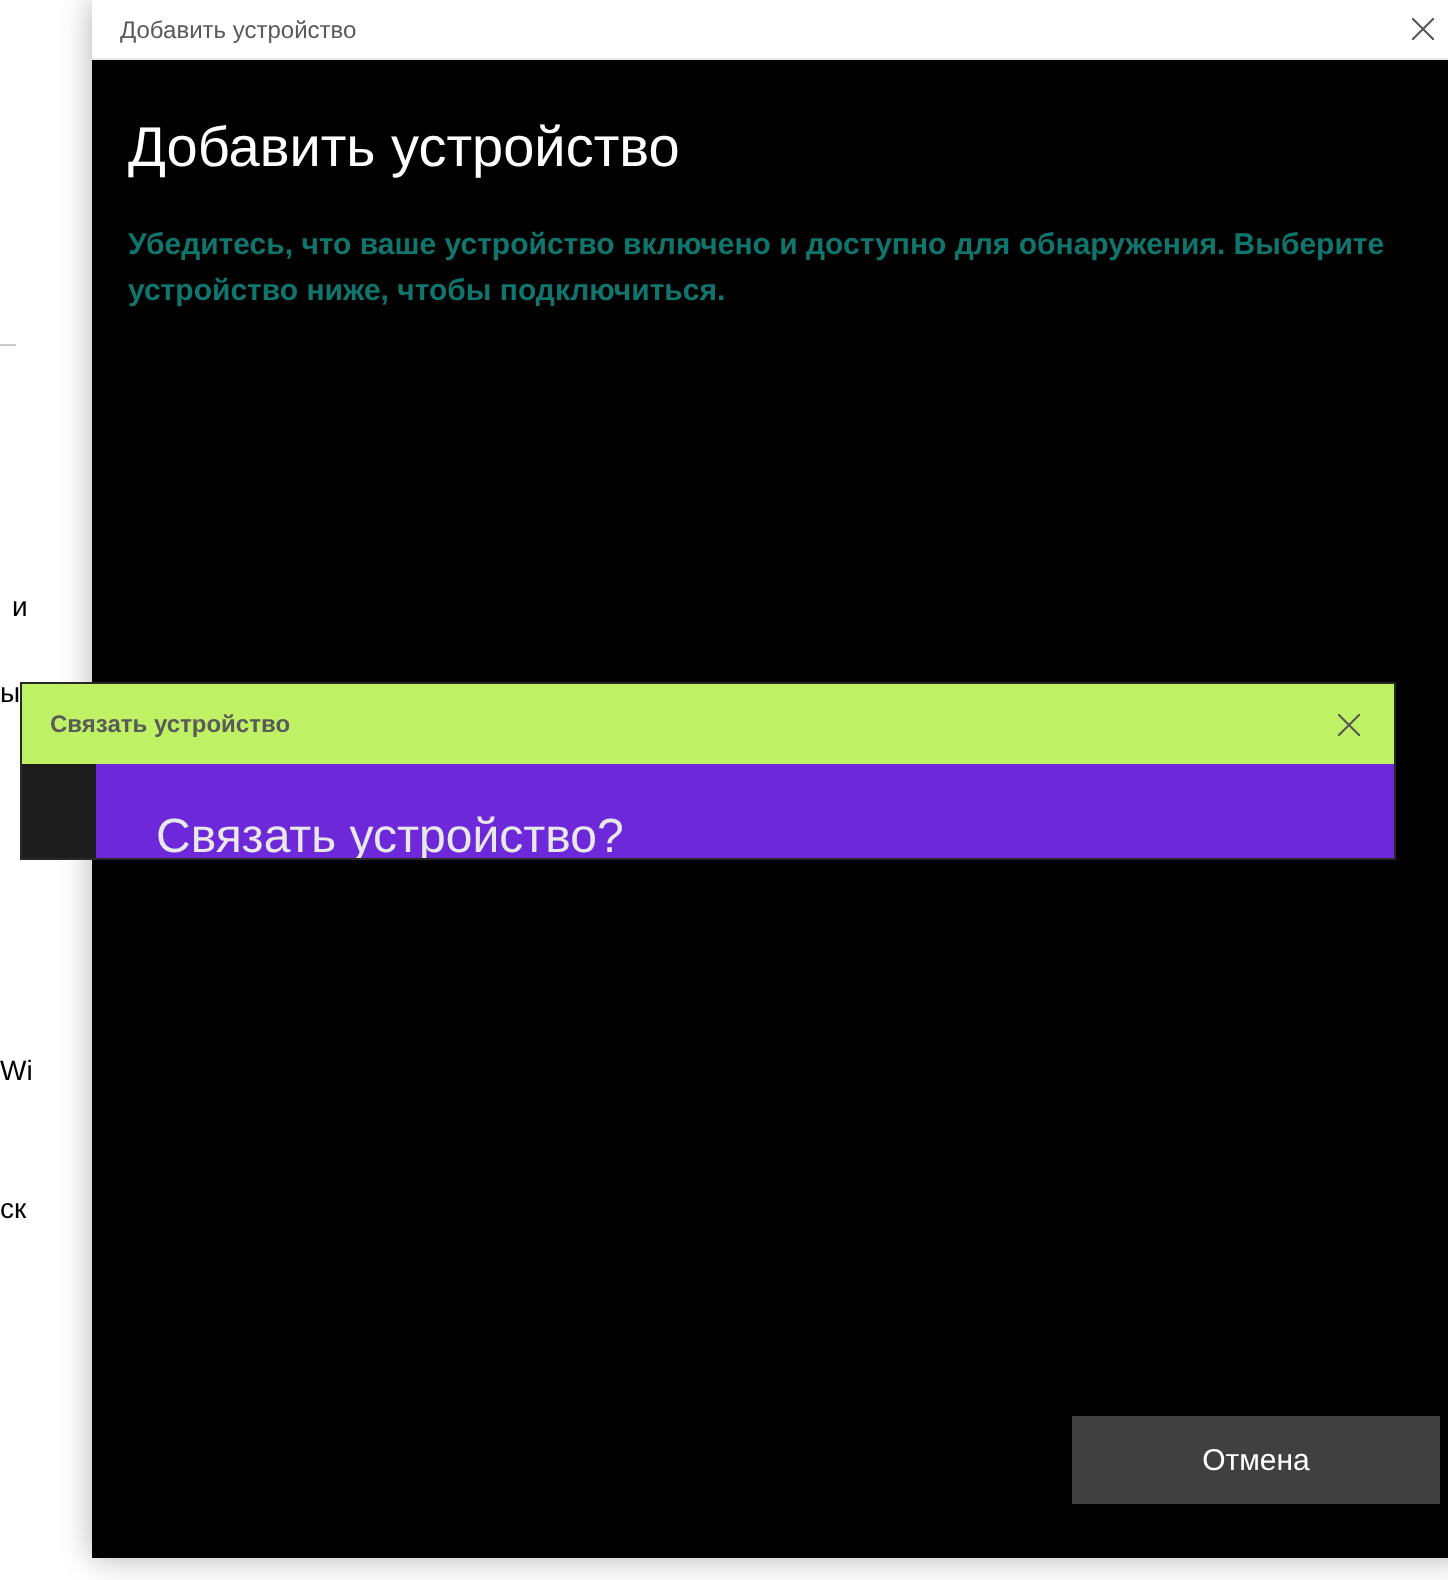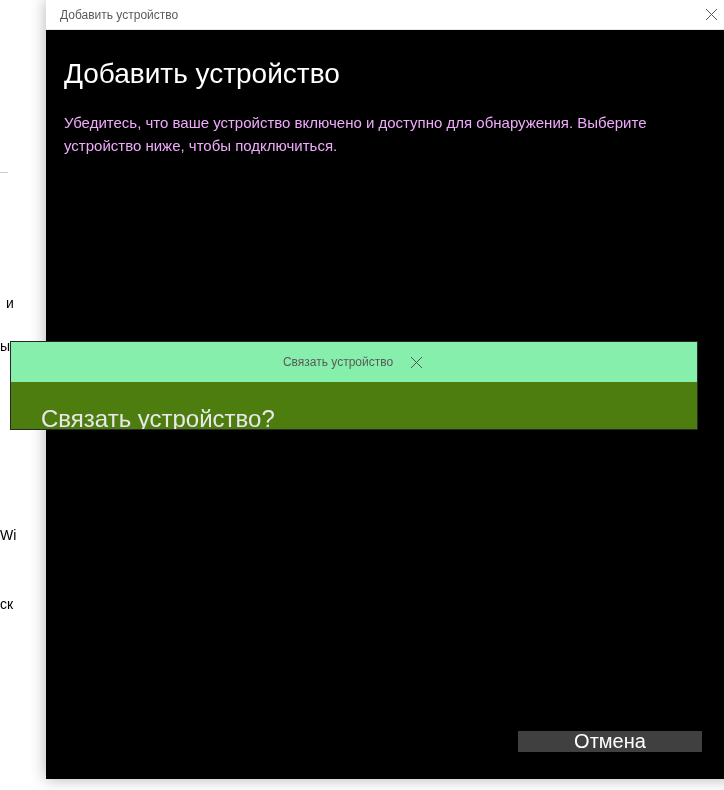--- a/index.html
+++ b/index.html
@@ -82,79 +82,81 @@
       color: #ffffff;
     }
     .dialog-1-title {
       font-size: 28px;
       font-weight: 400;
       margin-bottom: 22px;
       color: #ffffff;
     }
     .dialog-1-subtitle {
       font-size: 15px;
-      font-weight: 400;
+      font-weight: 700;
       line-height: 1.5;
-      color: #f0abfc;
+      color: #0f766e;
     }
     
     .dialog-2 {
       position: absolute;
       top: 341px;
       left: 10px;
       width: 688px;
       background: #1d1d1d;
       border: 1px solid rgba(255,255,255,0.05);
     }
     .dialog-2-titlebar {
       height: 40px;
-      background: #86efac;
-      display: flex;
-      align-items: center;
-      justify-content: center;
+      background: #bef264;
+      display: flex;
+      align-items: center;
+      justify-content: space-between;
       padding: 0 0 0 14px;
+      font-weight: bold;
     }
     .dialog-2-titlebar-text {
       color: #5a5a5a;
       font-size: 12px;
     }
     .dialog-2-close {
       width: 46px;
       height: 40px;
       display: flex;
       align-items: center;
       justify-content: center;
       cursor: pointer;
     }
     .dialog-2-body {
       height: 47px;
       display: flex;
       align-items: flex-end;
       padding: 0 0 0 30px;
       overflow: hidden;
-      background: #4d7c0f;
+      background: #6d28d9;
+      margin-left: 37px;
     }
     .dialog-2-title {
       font-size: 24px;
       font-weight: 400;
       color: #e8e8e8;
       position: relative;
       bottom: -4px;
     }
     
     .cancel-button {
       position: absolute;
       bottom: 27px;
-      right: 32px;
+      right: 14px;
       width: 184px;
-      height: 21px;
+      height: 44px;
       background: #404040;
       border: none;
       color: #ffffff;
-      font-size: 20px;
+      font-size: 15px;
       font-family: inherit;
       cursor: pointer;
       display: flex;
       align-items: center;
       justify-content: center;
     }
   </style>
 </head>
 <body>
 

